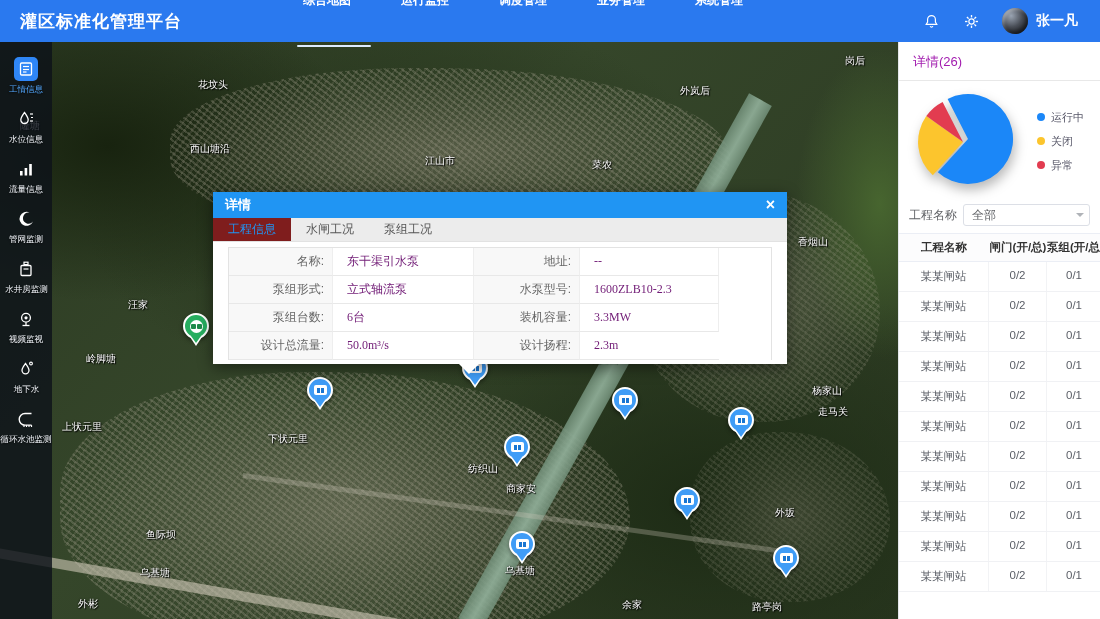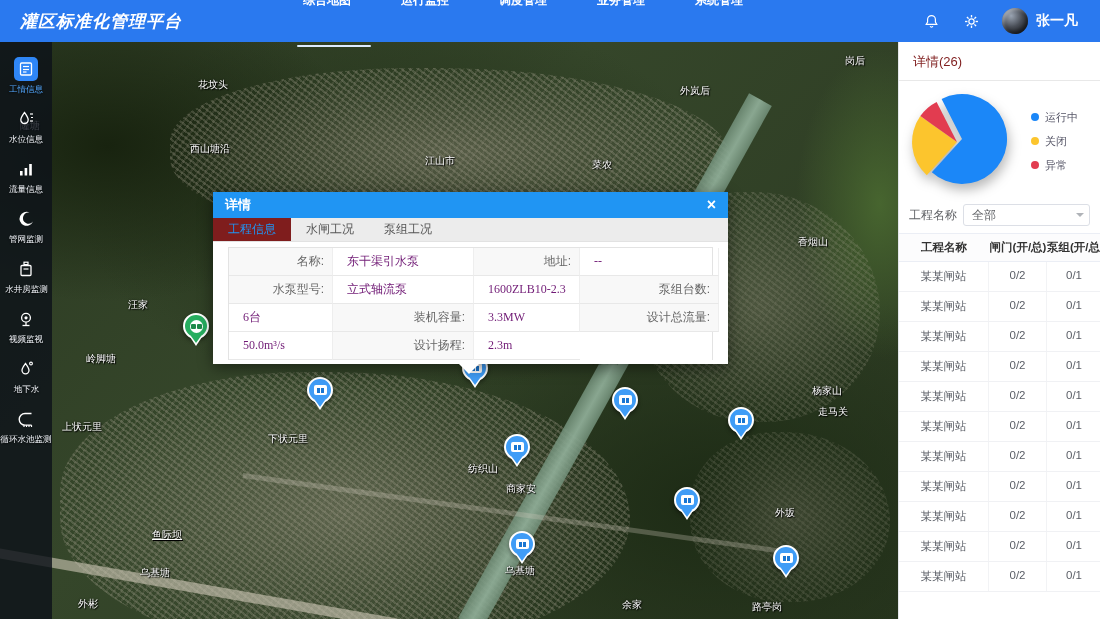--- a/index.html
+++ b/index.html
@@ -2,21 +2,21 @@
 <html><head>
 <meta charset="utf-8">
 <style>
   * { margin:0; padding:0; box-sizing:border-box; }
   html,body { width:1100px; height:619px; overflow:hidden; }
   body { font-family:"Liberation Sans","DejaVu Sans",sans-serif; font-size:12px; color:#333; background:#fff; }
   .app { position:relative; width:1100px; height:619px; overflow:hidden; }
 
   
   .topbar { position:relative; z-index:20; height:42px; background:#2a79ef; display:flex; align-items:center; color:#fff; }
-  .brand { font-size:17px; font-weight:bold; padding:0 20px; letter-spacing:1px; width:285px;font-style:italic; }
+  .brand { font-size:17px; font-weight:bold; padding:0 20px; letter-spacing:1px; width:285px; }
   .main-nav { display:flex; align-items:center; height:42px; }
   .nav-item { position:relative; display:flex; align-items:flex-start; height:58px; padding:0 12px; margin:0 6px; font-size:12px; font-weight:bold; cursor:pointer; white-space:nowrap; }
   .nav-item .caret { width:0; height:0; margin-left:6px; border-left:4px solid transparent; border-right:4px solid transparent; border-top:5px solid #eaf2ff; }
   .nav-item.active::after { content:""; position:absolute; left:6px; right:6px; bottom:3px; height:2px; background:#dcebff; border-radius:1px; }
   .topbar-right { margin-left:auto; display:flex; align-items:center; gap:22px; padding-right:22px; }
   .icon-btn { width:18px; height:18px; display:flex; align-items:center; justify-content:center; cursor:pointer; }
   .user-box { display:flex; align-items:center; gap:8px; cursor:pointer;justify-content:flex-end; }
   .avatar { width:26px; height:26px; border-radius:50%; background:radial-gradient(circle at 35% 30%, #9aa4b2 0%, #4a4f58 45%, #14161a 100%); box-shadow:inset -2px -3px 4px rgba(0,0,0,.5), inset 2px 2px 3px rgba(255,255,255,.35); }
   .user-name { font-size:14px; font-weight:bold; }
 
@@ -45,21 +45,21 @@
   .pin::after { content:""; position:absolute; left:50%; bottom:-9px; transform:translateX(-50%); width:0; height:0; border-left:6px solid transparent; border-right:6px solid transparent; border-top:9px solid #fff; }
   .pin::before { content:""; position:absolute; left:50%; bottom:-6px; transform:translateX(-50%); width:0; height:0; border-left:5px solid transparent; border-right:5px solid transparent; border-top:7px solid #3f9cf6; z-index:1; }
   .pin .pin-glyph { position:relative; z-index:2; width:13px; height:10px; background:#fff; border-radius:2px; display:flex; align-items:center; justify-content:center; gap:1px; }
   .pin .pin-glyph i { display:block; width:3px; height:5px; background:#1976d2; }
   .pin.green { background:#27ae60; }
   .pin.green::before { border-top-color:#27ae60; }
   .pin.green .pin-glyph { width:13px; height:13px; border-radius:50%; }
   .pin.green .pin-glyph i { width:5px; height:5px; background:#1d8a4a; border-radius:1px; }
 
   
-  .popup { position:absolute; left:213px; top:150px; width:515px; height:172px; background:#fff; z-index:10; box-shadow:0 4px 14px rgba(0,0,0,.45); }
+  .popup { position:absolute; left:213px; top:150px; width:574px; height:172px; background:#fff; z-index:10; box-shadow:0 4px 14px rgba(0,0,0,.45); }
   .popup-arrow { position:absolute; left:246px; bottom:-10px; width:0; height:0; border-left:10px solid transparent; border-right:10px solid transparent; border-top:10px solid #fff; }
   .popup-header { height:26px; background:#2095f3; color:#fff; display:flex; align-items:center; padding:0 12px; }
   .popup-title { font-size:13px; font-weight:bold; }
   .popup-close { margin-left:auto; font-size:16px; line-height:1; cursor:pointer; font-weight:bold; }
   .popup-tabs { height:24px; background:#ececec; display:flex; align-items:stretch; border-bottom:1px solid #e2e2e2; }
   .popup-tab { padding:0 15px; display:flex; align-items:center; font-size:12px; color:#555; cursor:pointer; }
   .popup-tab.active { background:#7f1d1d; color:#2095f3; }
   .popup-body { padding:5px 15px 0 15px; }
   .field-grid { display:grid; grid-template-columns:104px 141px 106px 139px; border:1px solid #e3e3e3; border-bottom:none; }
   .field-grid .cell { height:28px; display:flex; align-items:center; border-bottom:1px solid #e8e8e8; font-size:12px; }
@@ -70,22 +70,22 @@
   
   .sidebar { position:absolute; left:0; top:0; bottom:0; width:52px; background:rgba(13,18,26,.82); z-index:8; display:flex; flex-direction:column; align-items:center; padding-top:10px; }
   .side-item { width:52px; display:flex; flex-direction:column; align-items:center; padding:5px 0 6px; cursor:pointer; color:#fff;text-align:center; }
   .side-item .side-icon { width:24px; height:24px; display:flex; align-items:center; justify-content:center; border-radius:5px; }
   .side-item.active .side-icon { background:#2f86f6; }
   .side-item .side-label { margin-top:2px; font-size:9px; transform:scale(.95); white-space:nowrap; color:#f2f5fa; text-shadow:0 1px 2px rgba(0,0,0,.8); }
   .side-item.active .side-label { color:#53a8ff; }
 
   
   .right-panel { width:202px; height:577px; background:#fff; border-left:1px solid #e3e6ea; display:flex; flex-direction:column; overflow:hidden; }
-  .panel-title { padding:11px 14px 9px; font-size:13px; color:#7f1d1d; border-bottom:1px solid #e8e8e8; }
-  .pie-block { display:flex; align-items:center; padding:4px 6px 2px 6px; }
+  .panel-title { padding:11px 14px 9px; font-size:13px; color:#a21caf; border-bottom:1px solid #e8e8e8; }
+  .pie-block { display:flex; align-items:center; padding:4px 6px 2px 12px; }
   .pie-svg { filter:drop-shadow(2px 6px 6px rgba(0,0,0,.28)); }
   .legend { display:flex; flex-direction:column; gap:9px; margin-left:8px; }
   .legend-item { display:flex; align-items:center; gap:6px; font-size:11px; color:#556; cursor:pointer; }
   .legend-dot { width:8px; height:8px; border-radius:50%; }
   .filters { padding:5px 10px 7px; display:flex; flex-direction:column; gap:5px; }
   .filter-row { display:flex; align-items:center; gap:6px; }
   .filter-label { font-size:12px; color:#606266; white-space:nowrap; }
   .select-box { position:relative; height:22px; border:1px solid #dcdfe6; border-radius:3px; background:#fff; display:flex; align-items:center; padding:0 16px 0 8px; font-size:12px; color:#606266; cursor:pointer; }
   .select-box .sel-caret { position:absolute; right:5px; top:8px; width:0; height:0; border-left:4px solid transparent; border-right:4px solid transparent; border-top:4px solid #b0b3b8; }
   .sb-type { width:84px; }
@@ -178,21 +178,21 @@
           <span class="map-label" style="left: 798px; top: 193px;">香烟山</span>
           <span class="map-label" style="left: 128px; top: 256px;">汪家</span>
           <span class="map-label" style="left: 86px; top: 310px;">岭脚塘</span>
           <span class="map-label" style="left: 62px; top: 378px;">上状元里</span>
           <span class="map-label" style="left: 268px; top: 390px;">下状元里</span>
           <span class="map-label" style="left: 588px; top: 310px;">崇义山</span>
           <span class="map-label" style="left: 812px; top: 342px;">杨家山</span>
           <span class="map-label" style="left: 818px; top: 363px;">走马关</span>
           <span class="map-label" style="left: 468px; top: 420px;">纺织山</span>
           <span class="map-label" style="left: 506px; top: 440px;">商家安</span>
-          <span class="map-label" style="left: 152px; top: 486px; text-decoration: underline;">鱼际坝</span>
+          <span class="map-label" style="left: 146px; top: 486px;">鱼际坝</span>
           <span class="map-label" style="left: 140px; top: 524px;">乌基塘</span>
           <span class="map-label" style="left: 505px; top: 522px;">乌基塘</span>
           <span class="map-label" style="left: 78px; top: 555px;">外彬</span>
           <span class="map-label" style="left: 622px; top: 556px;">余家</span>
           <span class="map-label" style="left: 775px; top: 464px;">外坂</span>
           <span class="map-label" style="left: 752px; top: 558px; font-family: Liberation Serif, serif;">路亭岗</span>
         </div>
       <div id="map-markers">
           <div class="pin" style="left: 475px; top: 326px;">
             <span class="pin-glyph">
@@ -259,22 +259,23 @@
             <div class="popup-tab active">工程信息</div>
             <div class="popup-tab">水闸工况</div>
             <div class="popup-tab">泵组工况</div>
           </div>
         <div class="popup-body">
           <div class="field-grid" id="field-grid">
               <div class="cell flabel">名称:</div>
               <div class="cell fvalue">东干渠引水泵</div>
               <div class="cell flabel">地址:</div>
               <div class="cell fvalue">--</div>
+              <div class="cell flabel">泵组形式:</div>
+              <div class="cell fvalue">立式轴流泵</div>
               <div class="cell flabel">水泵型号:</div>
-              <div class="cell fvalue">立式轴流泵</div>
               <div class="cell fvalue">1600ZLB10-2.3</div>
               <div class="cell flabel">泵组台数:</div>
               <div class="cell fvalue">6台</div>
               <div class="cell flabel">装机容量:</div>
               <div class="cell fvalue">3.3MW</div>
               <div class="cell flabel">设计总流量:</div>
               <div class="cell fvalue">50.0m³/s</div>
               <div class="cell flabel">设计扬程:</div>
               <div class="cell fvalue">2.3m</div>
             </div>

